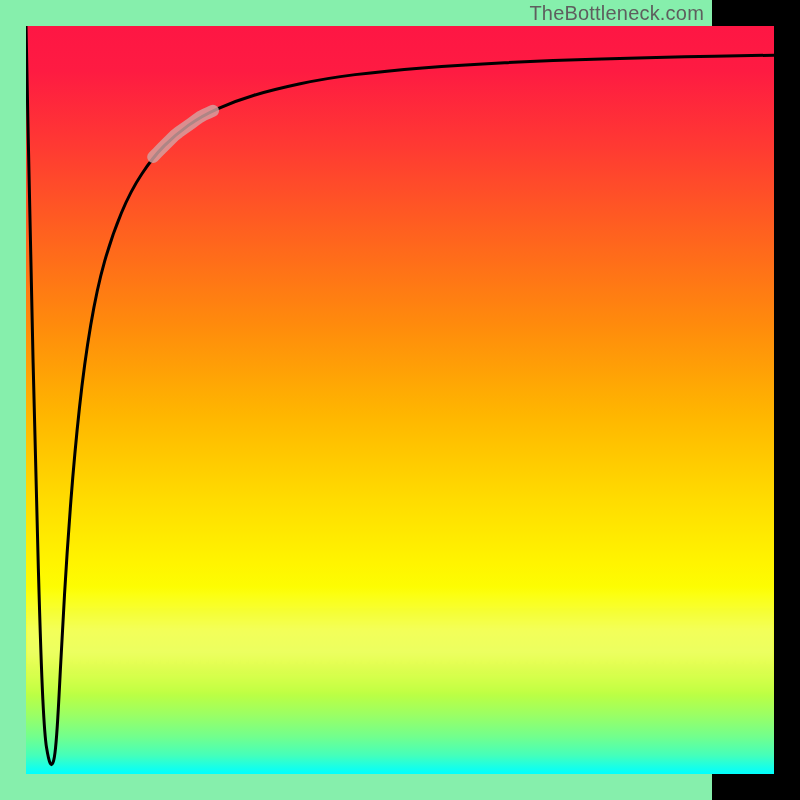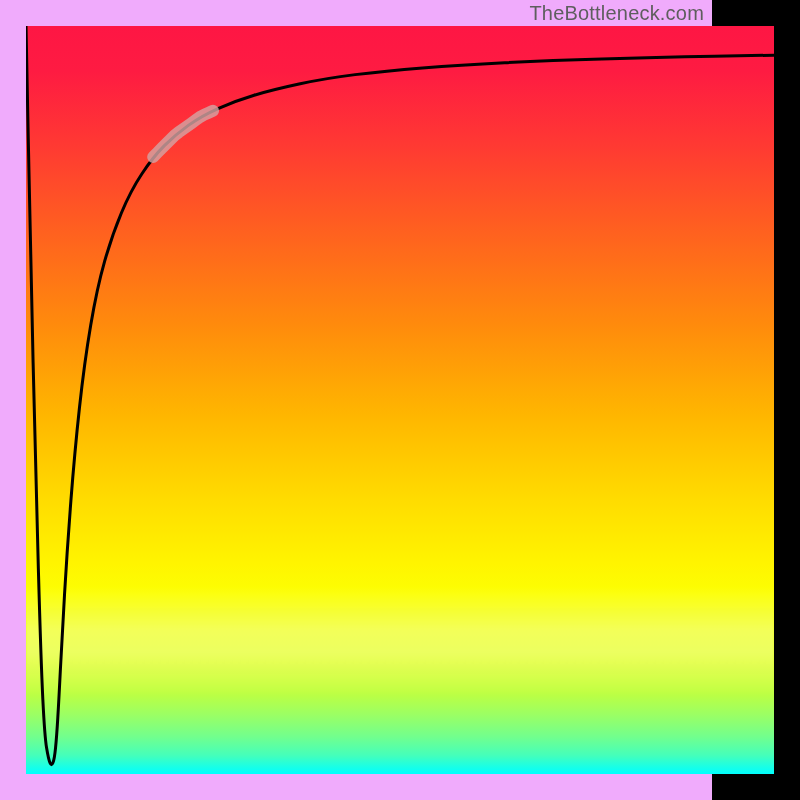--- a/index.html
+++ b/index.html
@@ -8,21 +8,21 @@
     width: 800px;
     height: 800px;
     overflow: hidden;
     background: #000;
     font-family: Arial, Helvetica, sans-serif;
   }
   .frame {
     position: relative;
     width: 712px;
     height: 800px;
-    background: #f0abfc;
+    background: #86efac;
   }
   .watermark {
     position: absolute;
     top: 2px;
     right: 8px;
     color: #5e5e5e;
     font-size: 20px;
     font-weight: 500;
     letter-spacing: 0.2px;
     z-index: 10;

